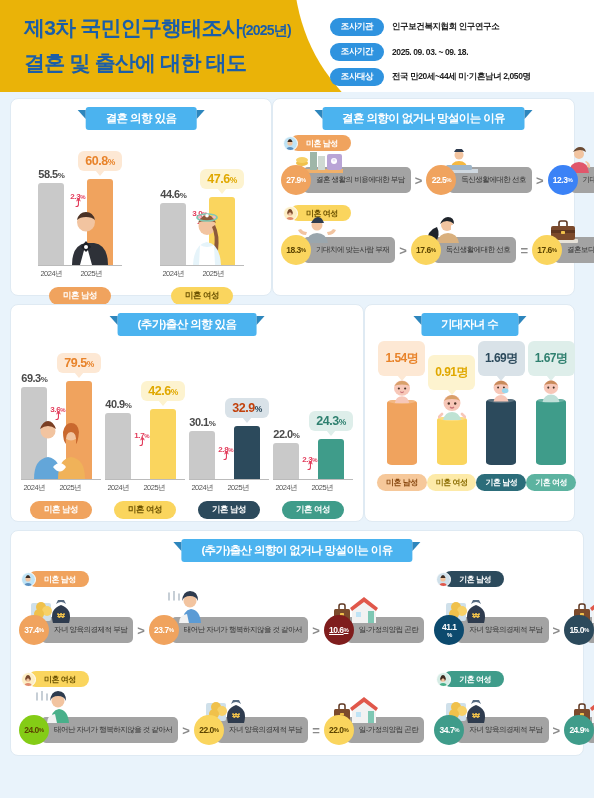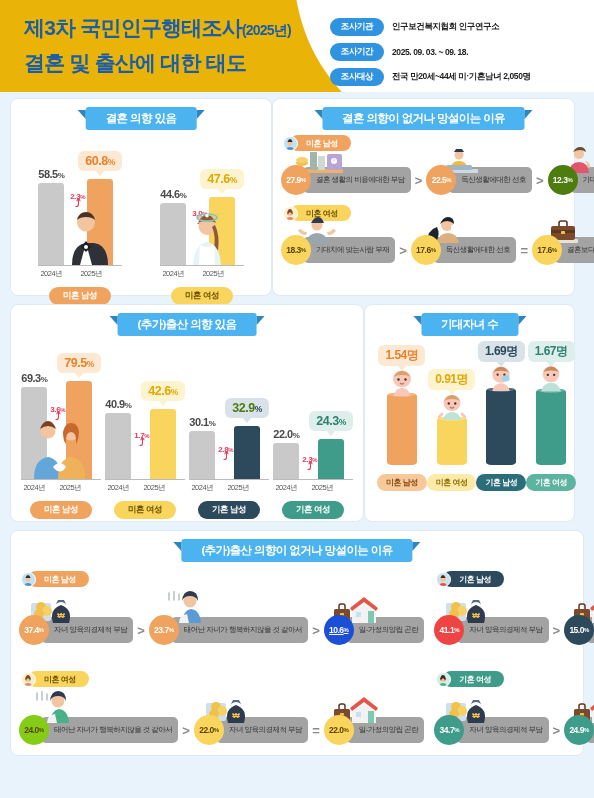--- a/index.html
+++ b/index.html
@@ -130,21 +130,21 @@
     letter-spacing: -0.5px; min-height: 26px; display: flex; align-items: center;
     flex: 1; white-space: nowrap;
   }
   .op { font-size: 13px; color: #8a8a8a; font-weight: 700; flex: none; padding: 0 1px; }
   .reason-art { position: absolute; bottom: 22px; left: 14px; }
 
   
   .child-area { display: flex; justify-content: space-around; align-items: flex-end; height: 150px; padding: 0 4px; }
   .childcol { display: flex; flex-direction: column; align-items: center; justify-content: flex-end; height: 100%; position: relative; }
   .child-bubble {
-    font-size: 12px; font-weight: 700; padding: 2px 7px; border-radius: 6px;
+    font-size: 12px; font-weight: 700; padding: 9px 7px; border-radius: 6px;
     position: relative; white-space: nowrap; letter-spacing: -0.5px; margin-bottom: 4px;
   }
   .child-bubble::after {
     content: ""; position: absolute; left: 50%; bottom: -5px; transform: translateX(-50%);
     border-left: 5px solid transparent; border-right: 5px solid transparent;
     border-top: 6px solid currentColor;
   }
   .cyl { width: 30px; border-radius: 5px / 3px; position: relative; }
   .cyl::before {
     content: ""; position: absolute; top: -4px; left: 0; right: 0; height: 8px;
@@ -321,21 +321,21 @@
               </div>
           </div>
           <div class="op">&gt;</div>
           <div class="reason-item">
             <svg class="reason-art" width="34" height="26" viewBox="0 0 34 26">
               <circle cx="17" cy="7" r="5" fill="#f2c4a0"></circle>
               <path d="M11 5 q3-5 7-5 q5 0 6 5 q-3-2-6-2 t-7 2z" fill="#6b4a33"></path>
               <path d="M7 26 q1-11 10-11 t10 11z" fill="#e0566b"></path>
               <path d="M24 14 q5 2 4 7 l-3-1 q1-4-2-5z" fill="#f2c4a0"></path>
             </svg>
-            <div class="reason-circle" style="background:#4d7c0f;">
+            <div class="reason-circle" style="background:#3b82f6;">
                 <span>12.3</span>
                 <span class="pct">%</span>
               </div>
             <div class="reason-box">
                 <span style="display:block">기대치에 맞는</span>
               </div>
           </div>
         </div>
 
         <div class="grouptag" style="margin-top:10px;">
@@ -466,21 +466,21 @@
             <div class="grp-legend"><span class="legend-pill" style="background:#fad55e; color:#6b5200;">미혼 여성</span></div>
           </div>
 
           <div class="grp">
             <div class="grp-bars" style="height:134px; gap:10px;">
               <div class="barcol">
                 <div class="valtop"><span>30.1</span><span class="pct">%</span></div>
                 <div class="bar prev" style="height:48px;"></div>
               </div>
               <div class="barcol">
-                <div class="bubble" style="background:#d9e2e8; color:#d9e2e8;"><span style="color:#4d7c0f">32.9</span><span class="pct" style="color:#2c4a5c">%</span></div>
+                <div class="bubble" style="background:#d9e2e8; color:#d9e2e8;"><span style="color:#c2410c">32.9</span><span class="pct" style="color:#2c4a5c">%</span></div>
                 <div class="bar" style="height:53px; background:#2c4a5c;"></div>
               </div>
               <div class="delta" style="left:29px; top:100px;">
                 <span>2.8</span><span class="pct">%</span>
                 <span class="arrow">⤴</span>
               </div>
             </div>
             <div class="grp-axis" style="gap:10px;">
               <div class="axlabel">2024년</div>
               <div class="axlabel">2025년</div>
@@ -638,21 +638,21 @@
             <div class="reason-item">
               <svg class="reason-art" style="bottom:22px; left:8px;" width="46" height="28" viewBox="0 0 46 28">
                 <path d="M20 28 V12 L32 3 L44 12 V28z" fill="#f2f2f2"></path>
                 <path d="M18 13 L32 2 L46 13 L44 16 L32 7 L20 16z" fill="#e0574a"></path>
                 <rect x="36" y="16" width="6" height="12" fill="#7fc8b4"></rect>
                 <rect x="24" y="17" width="5" height="5" fill="#bfe3f5"></rect>
                 <rect x="2" y="14" width="16" height="12" rx="1.5" fill="#7b4a2c"></rect>
                 <path d="M7 14 V11 q0-2 2-2 h2 q2 0 2 2 v3" fill="none" stroke="#5e3620" stroke-width="1.5"></path>
                 <rect x="8" y="18" width="4" height="2.5" rx="0.6" fill="#f0c14b"></rect>
               </svg>
-              <div class="reason-circle" style="background:#1d4ed8;text-decoration:underline;">
+              <div class="reason-circle" style="background:#7f1d1d;text-decoration:underline;">
                   <span>10.6</span>
                   <span class="pct">%</span>
                 </div>
               <div class="reason-box">
                   <span style="display:block">일-가정의</span>
                   <span style="display:block">양립 곤란</span>
                 </div>
             </div>
           </div>
 
@@ -743,21 +743,21 @@
             <div class="reason-item">
               <svg class="reason-art" style="bottom:22px; left:10px;" width="46" height="30" viewBox="0 0 46 30">
                 <rect x="2" y="10" width="20" height="18" rx="2" fill="#cfe0ea"></rect>
                 <circle cx="12" cy="14" r="5" fill="#f0c14b"></circle>
                   <circle cx="18" cy="18" r="5" fill="#f7d167"></circle>
                   <circle cx="10" cy="21" r="5" fill="#f0c14b"></circle>
                 <path d="M24 30 q-4-14 8-18 q12 4 8 18z" fill="#2e3b4e"></path>
                 <path d="M27 11 q5-4 10 0 l-2-4 h-6z" fill="#566a80"></path>
                 <text x="32" y="25" font-size="8" fill="#f0c14b" text-anchor="middle" font-weight="bold">₩</text>
               </svg>
-              <div class="reason-circle" style="background:#ef4444;">
+              <div class="reason-circle" style="background:#0c4a6e;flex-direction:column;">
                   <span>41.1</span>
                   <span class="pct">%</span>
                 </div>
               <div class="reason-box">
                   <span style="display:block">자녀 양육의</span>
                   <span style="display:block">경제적 부담</span>
                 </div>
             </div>
             <div class="op">&gt;</div>
             <div class="reason-item">

